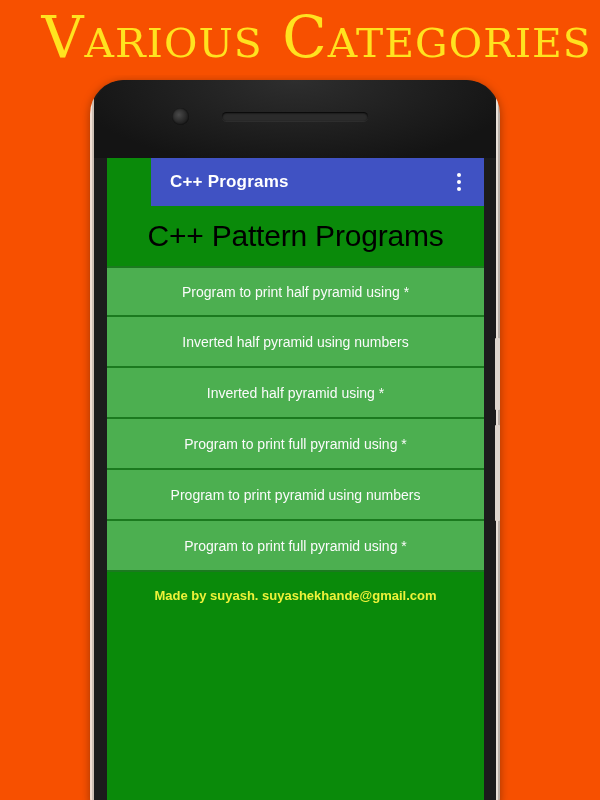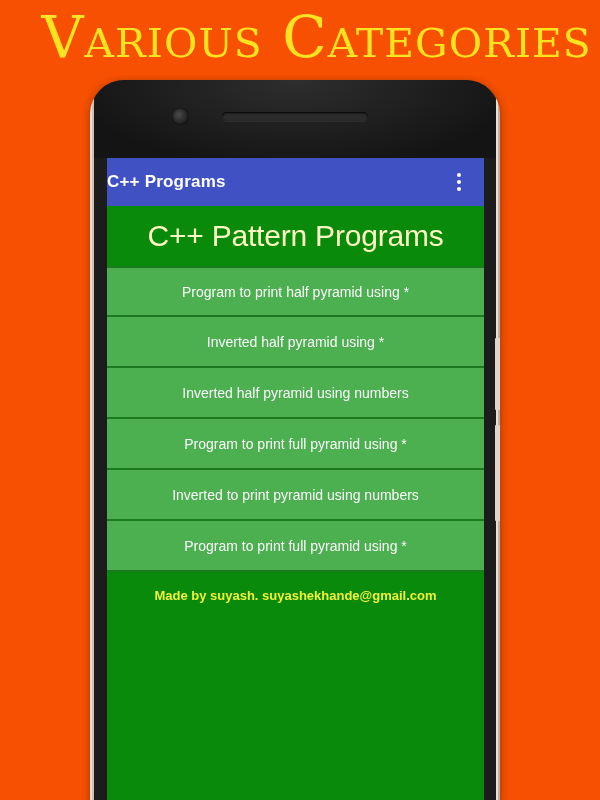--- a/index.html
+++ b/index.html
@@ -108,22 +108,23 @@
     display: flex;
     flex-direction: column;
   }
 
   
   #app-bar {
     flex: 0 0 48px;
     background: #4052c3;
     display: flex;
     align-items: center;
-    padding: 0 10px 0 0;
+    padding: 0 10px 0 19px;
     box-sizing: border-box;
+    margin-left: 44px;
   }
   #app-bar-title {
     flex: 1;
     color: #ffffff;
     font-size: 17px;
     font-weight: bold;
     letter-spacing: 0.2px;
   }
   #overflow-menu-button {
     width: 30px; height: 40px;
@@ -142,21 +143,21 @@
 
   
   #page-heading {
     flex: 0 0 60px;
     background: #0a8a0a;
     display: flex;
     align-items: center;
     justify-content: center;
   }
   #page-heading-text {
-    color: #fef9c3;
+    color: #000000;
     font-size: 30px;
     font-weight: 400;
     letter-spacing: -0.2px;
     white-space: nowrap;
   }
 
   
   #program-list {
     flex: 0 0 auto;
     background: #4caf50;
@@ -231,30 +232,30 @@
 
     <div id="page-heading">
       <div id="page-heading-text">C++ Pattern Programs</div>
     </div>
 
     <div id="program-list">
         <div class="list-item">
           <span class="list-item-label">Program to print half pyramid using *</span>
         </div>
         <div class="list-item">
+          <span class="list-item-label">Inverted half pyramid using numbers</span>
+        </div>
+        <div class="list-item">
           <span class="list-item-label">Inverted half pyramid using *</span>
         </div>
         <div class="list-item">
-          <span class="list-item-label">Inverted half pyramid using numbers</span>
-        </div>
-        <div class="list-item">
           <span class="list-item-label">Program to print full pyramid using *</span>
         </div>
         <div class="list-item">
-          <span class="list-item-label">Inverted to print pyramid using numbers</span>
+          <span class="list-item-label">Program to print pyramid using numbers</span>
         </div>
         <div class="list-item">
           <span class="list-item-label">Program to print full pyramid using *</span>
         </div>
       </div>
 
     <div id="app-footer">
       <div id="app-footer-text">Made by suyash. suyashekhande@gmail.com</div>
     </div>
 

